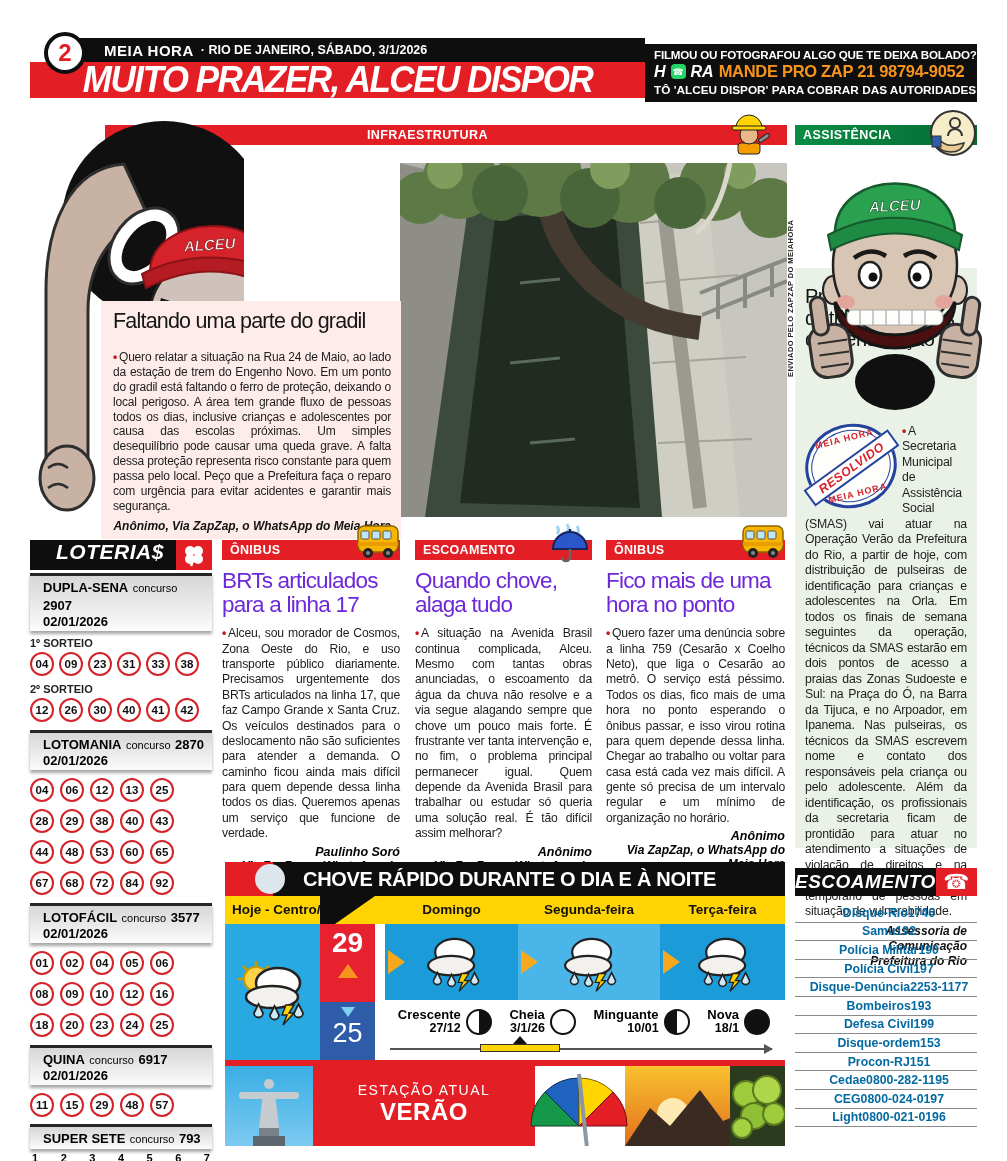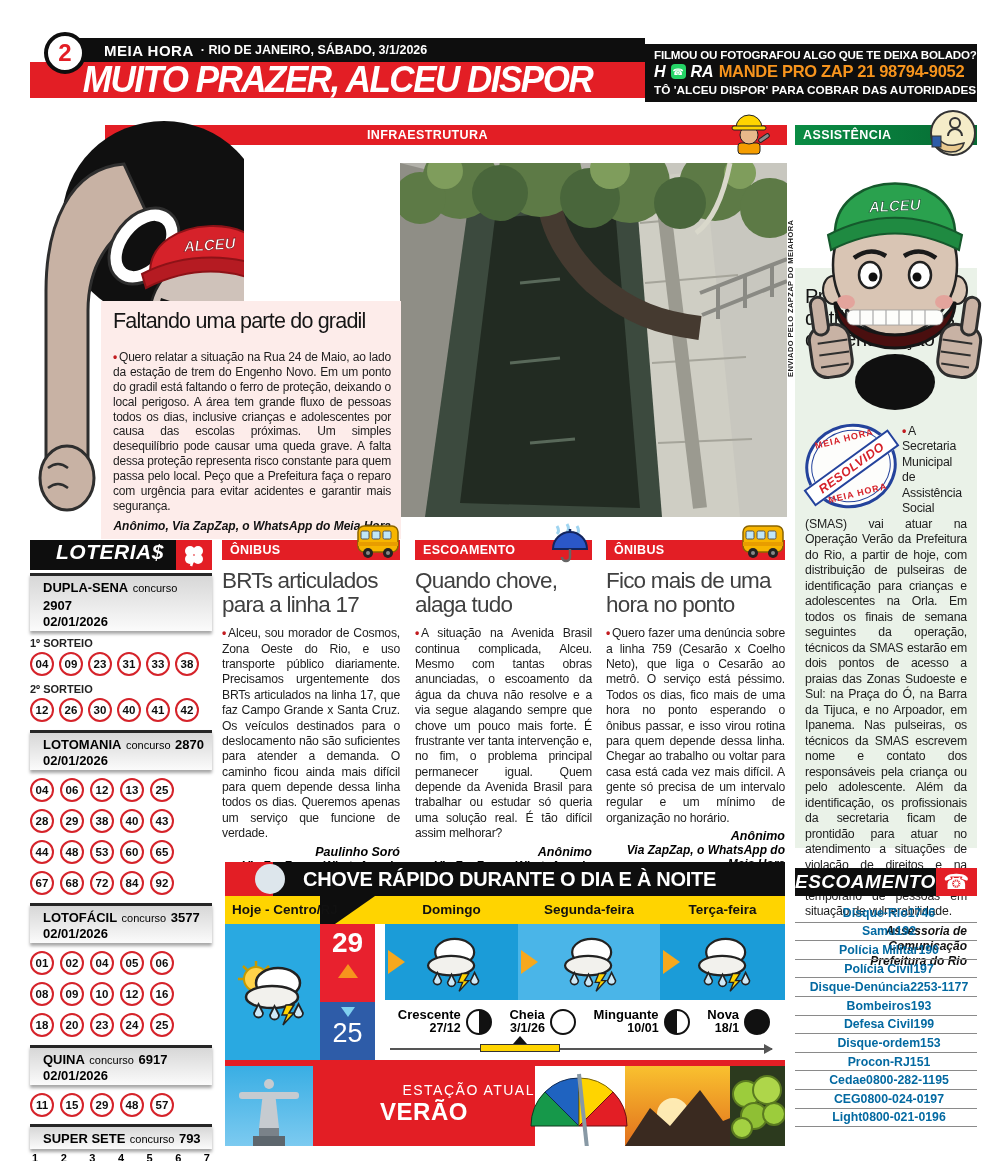--- a/index.html
+++ b/index.html
@@ -78,21 +78,21 @@
           flex:0 0 auto; }
   .mt8 { margin-top:8px; }
   .ss-row { display:flex; justify-content:space-between; font-weight:700; font-size:11px; margin-top:3px; padding:0 2px; }
   .ss-row.vals { font-size:11.5px; }
 
   
   .letter { top:540px; }
   .letter .lband { position:relative; height:20px; background:#e31e25; color:#fff; font-weight:700;
           font-size:12.5px; line-height:20px; padding-left:8px; letter-spacing:.3px; }
   .licon { position:absolute; right:0; top:-17px; }
-  .ltitle { font-size:22.5px; line-height:1.05; letter-spacing:-.8px; color:#404040; margin-top:9px; }
+  .ltitle { font-size:22.5px; line-height:1.05; letter-spacing:-.8px; color:#6d28d9; margin-top:9px; }
   .lbody { font-size:12.2px; line-height:1.26; text-align:justify; color:#1d1d1d; margin-top:10px; letter-spacing:-.2px; }
   .lsig-name { font-style:italic; font-weight:700; font-size:12.5px; text-align:right; margin-top:3px; }
   .lsig-via { font-style:italic; font-size:12px; font-weight:600; text-align:right; }
 
   
   .wx { left:225px; top:862px; width:560px; height:284px; }
   .wx-red-sq { left:0; top:0; width:48px; height:34px; background:#e31e25; }
   .wx-black { left:48px; top:0; width:512px; height:34px; background:#0e0e0e; color:#fff;
           font-weight:800; font-size:20px; letter-spacing:-.3px; line-height:34px; padding-left:30px; }
   .wx-moon-badge { left:30px; top:2px; width:30px; height:30px; border-radius:50%; background:#dde6ec; z-index:2; }
@@ -127,21 +127,21 @@
   .timeline { left:165px; top:186px; width:382px; height:2px; background:#555; }
   .timeline i { position:absolute; right:-1px; top:-4px; width:0; height:0;
           border-top:5px solid transparent; border-bottom:5px solid transparent; border-left:9px solid #555; }
   .tl-seg { left:255px; top:182px; width:80px; height:8px; background:#ffd400; border:1.5px solid #333; }
   .tl-ptr { left:288px; top:174px; width:0; height:0; border-left:7px solid transparent; border-right:7px solid transparent;
           border-bottom:8px solid #111; }
   .wx-div { left:0; top:198px; width:560px; height:6px; background:#e31e25; }
   .strip { left:0; top:204px; width:560px; height:80px; overflow:hidden; }
   .strip-sky { left:0; top:0; width:88px; height:80px; background:linear-gradient(#39aee4,#7ccaf0); }
   .strip-red { left:88px; top:0; width:222px; height:80px; background:#e31e25; color:#fff; text-align:center; padding-top:16px; }
-  .season-lbl { font-size:14px; font-weight:300; letter-spacing:1.5px;text-align:right; }
+  .season-lbl { font-size:14px; font-weight:300; letter-spacing:1.5px; }
   .season { font-size:24px; font-weight:800; letter-spacing:.5px; }
   .strip-sun { left:400px; top:0; width:125px; height:80px; background:linear-gradient(#f9c12f,#e2701d); }
   .strip-coco { left:505px; top:0; width:55px; height:80px; background:#2c3a1e; }
   .strip-umb { left:296px; top:-4px; z-index:3; }
 
   
   .tel-panel { left:795px; top:868px; width:182px; }
   .tel-head { display:flex; height:28px; }
   .tel-title { flex:1; background:#0e0e0e; color:#fff; font-style:italic; font-weight:800; font-size:19px;
           letter-spacing:.5px; display:flex; align-items:center; justify-content:center; }

